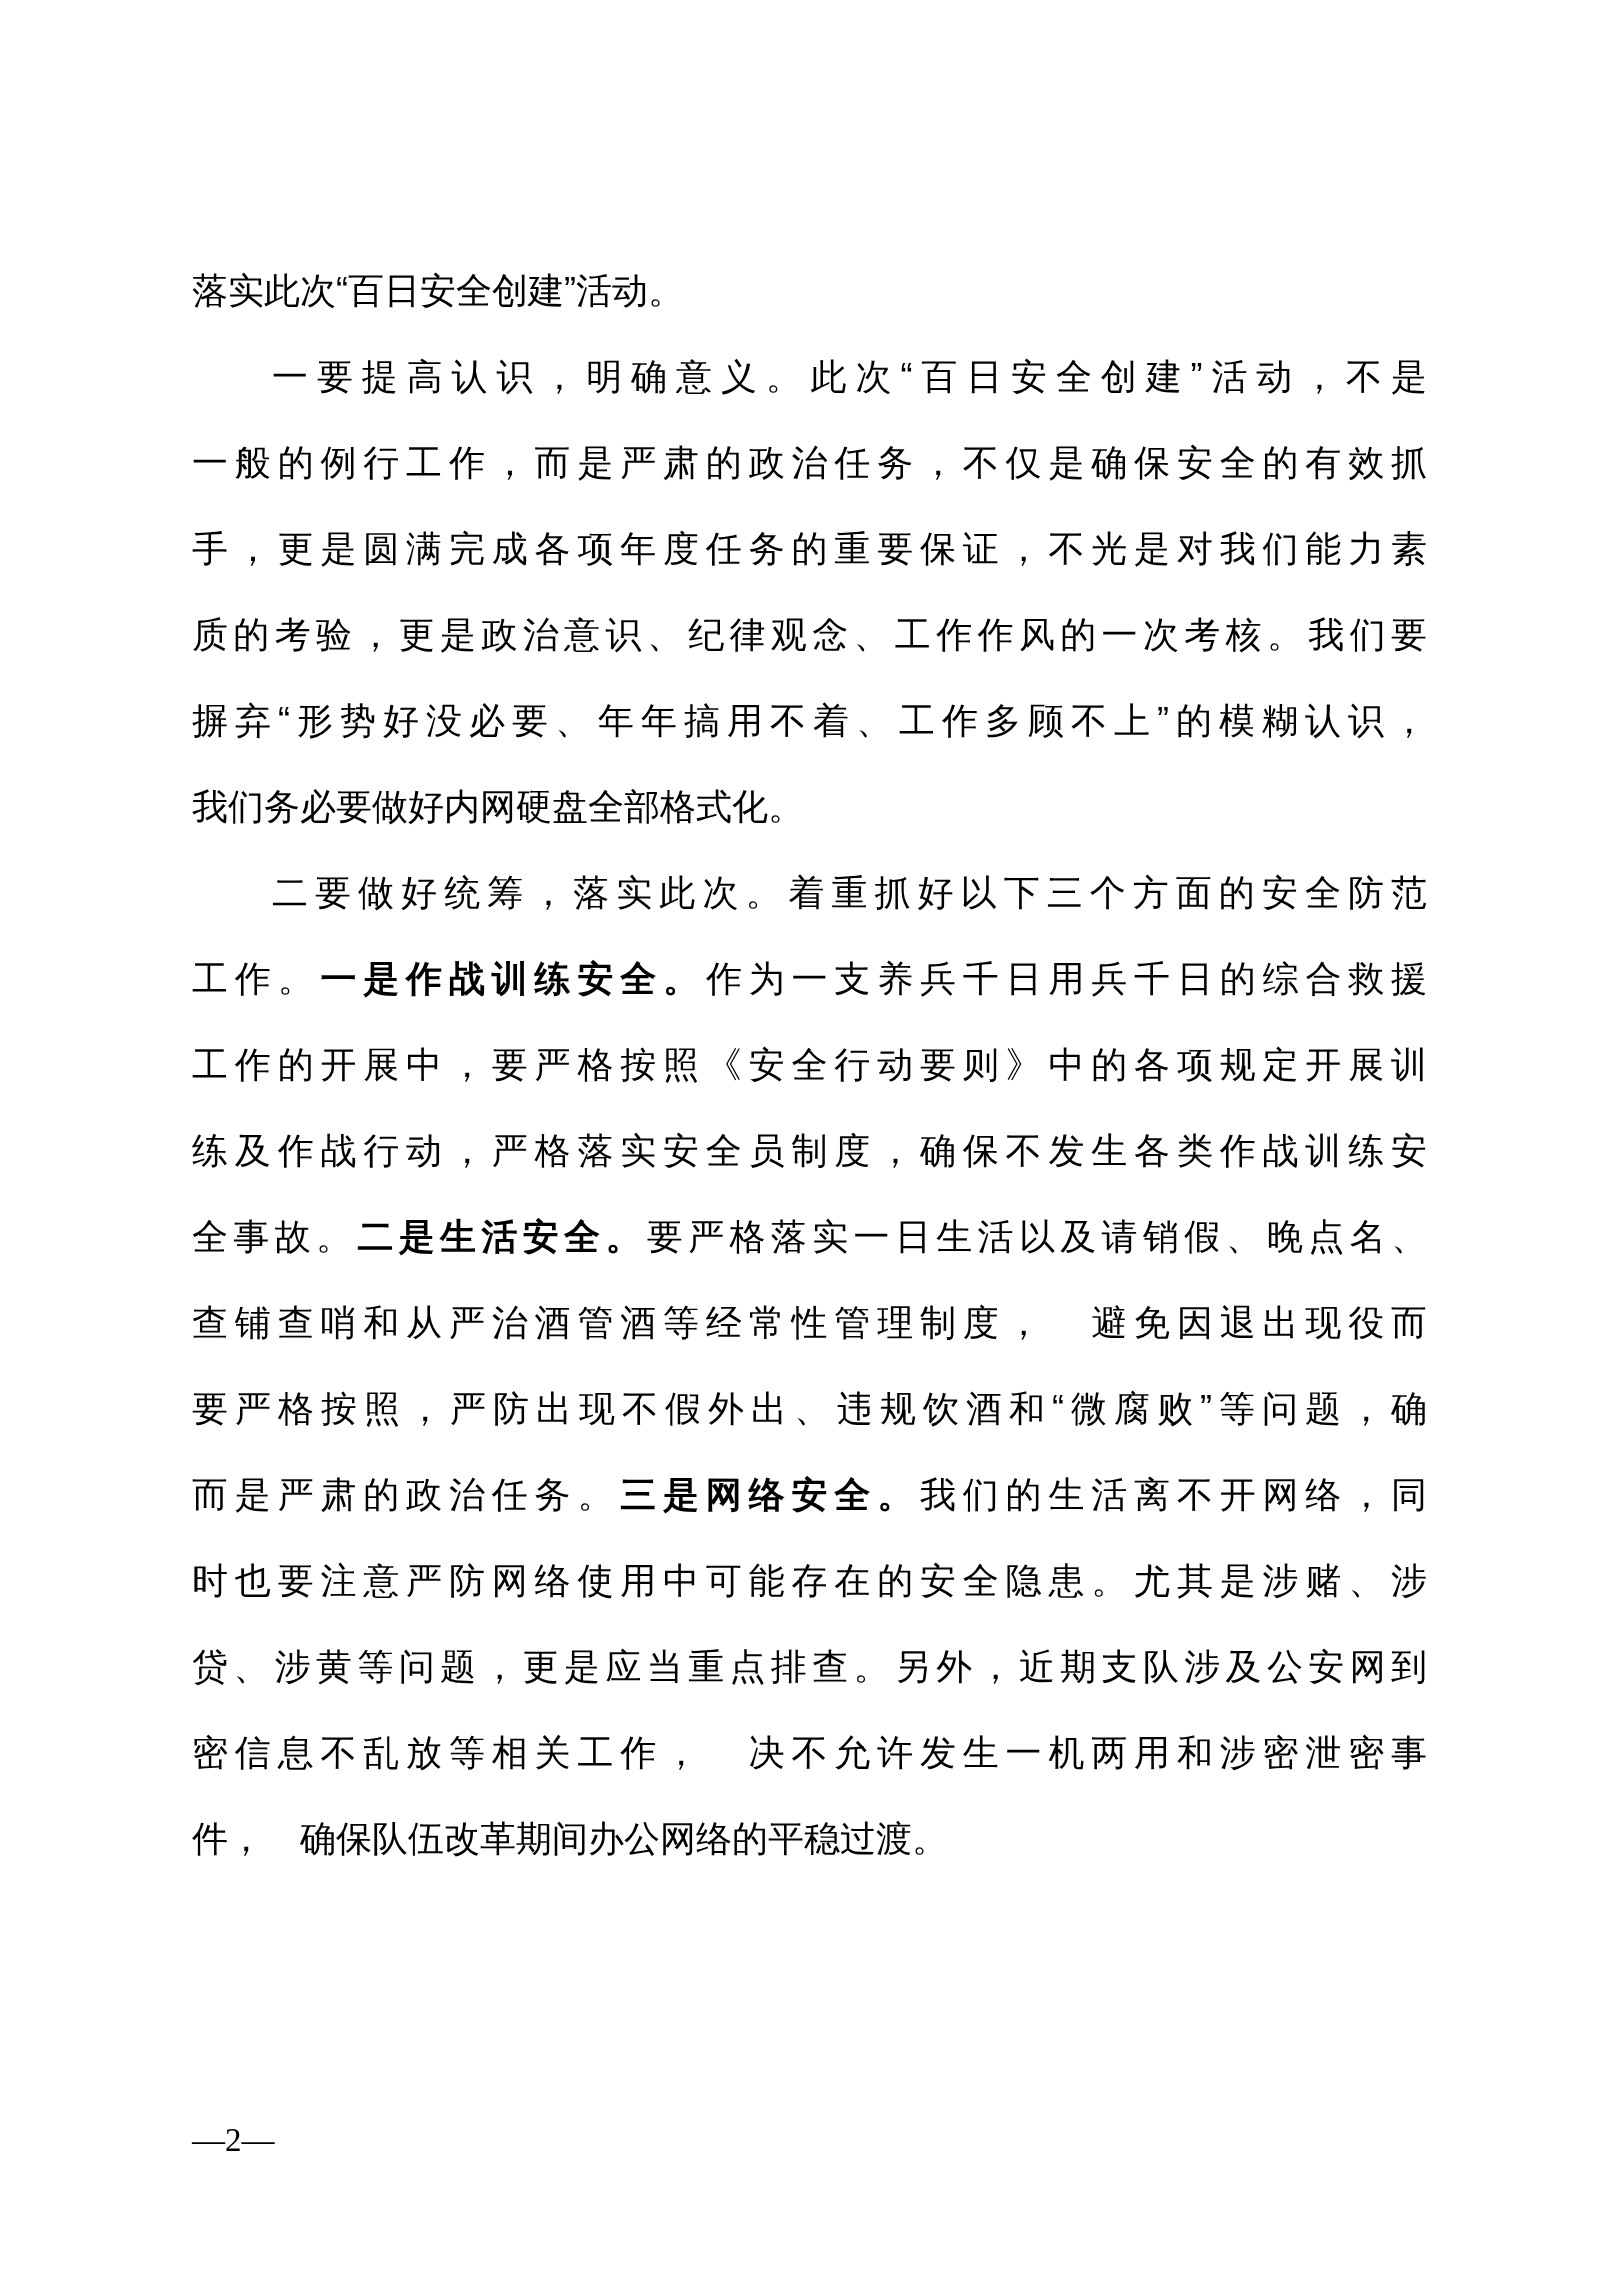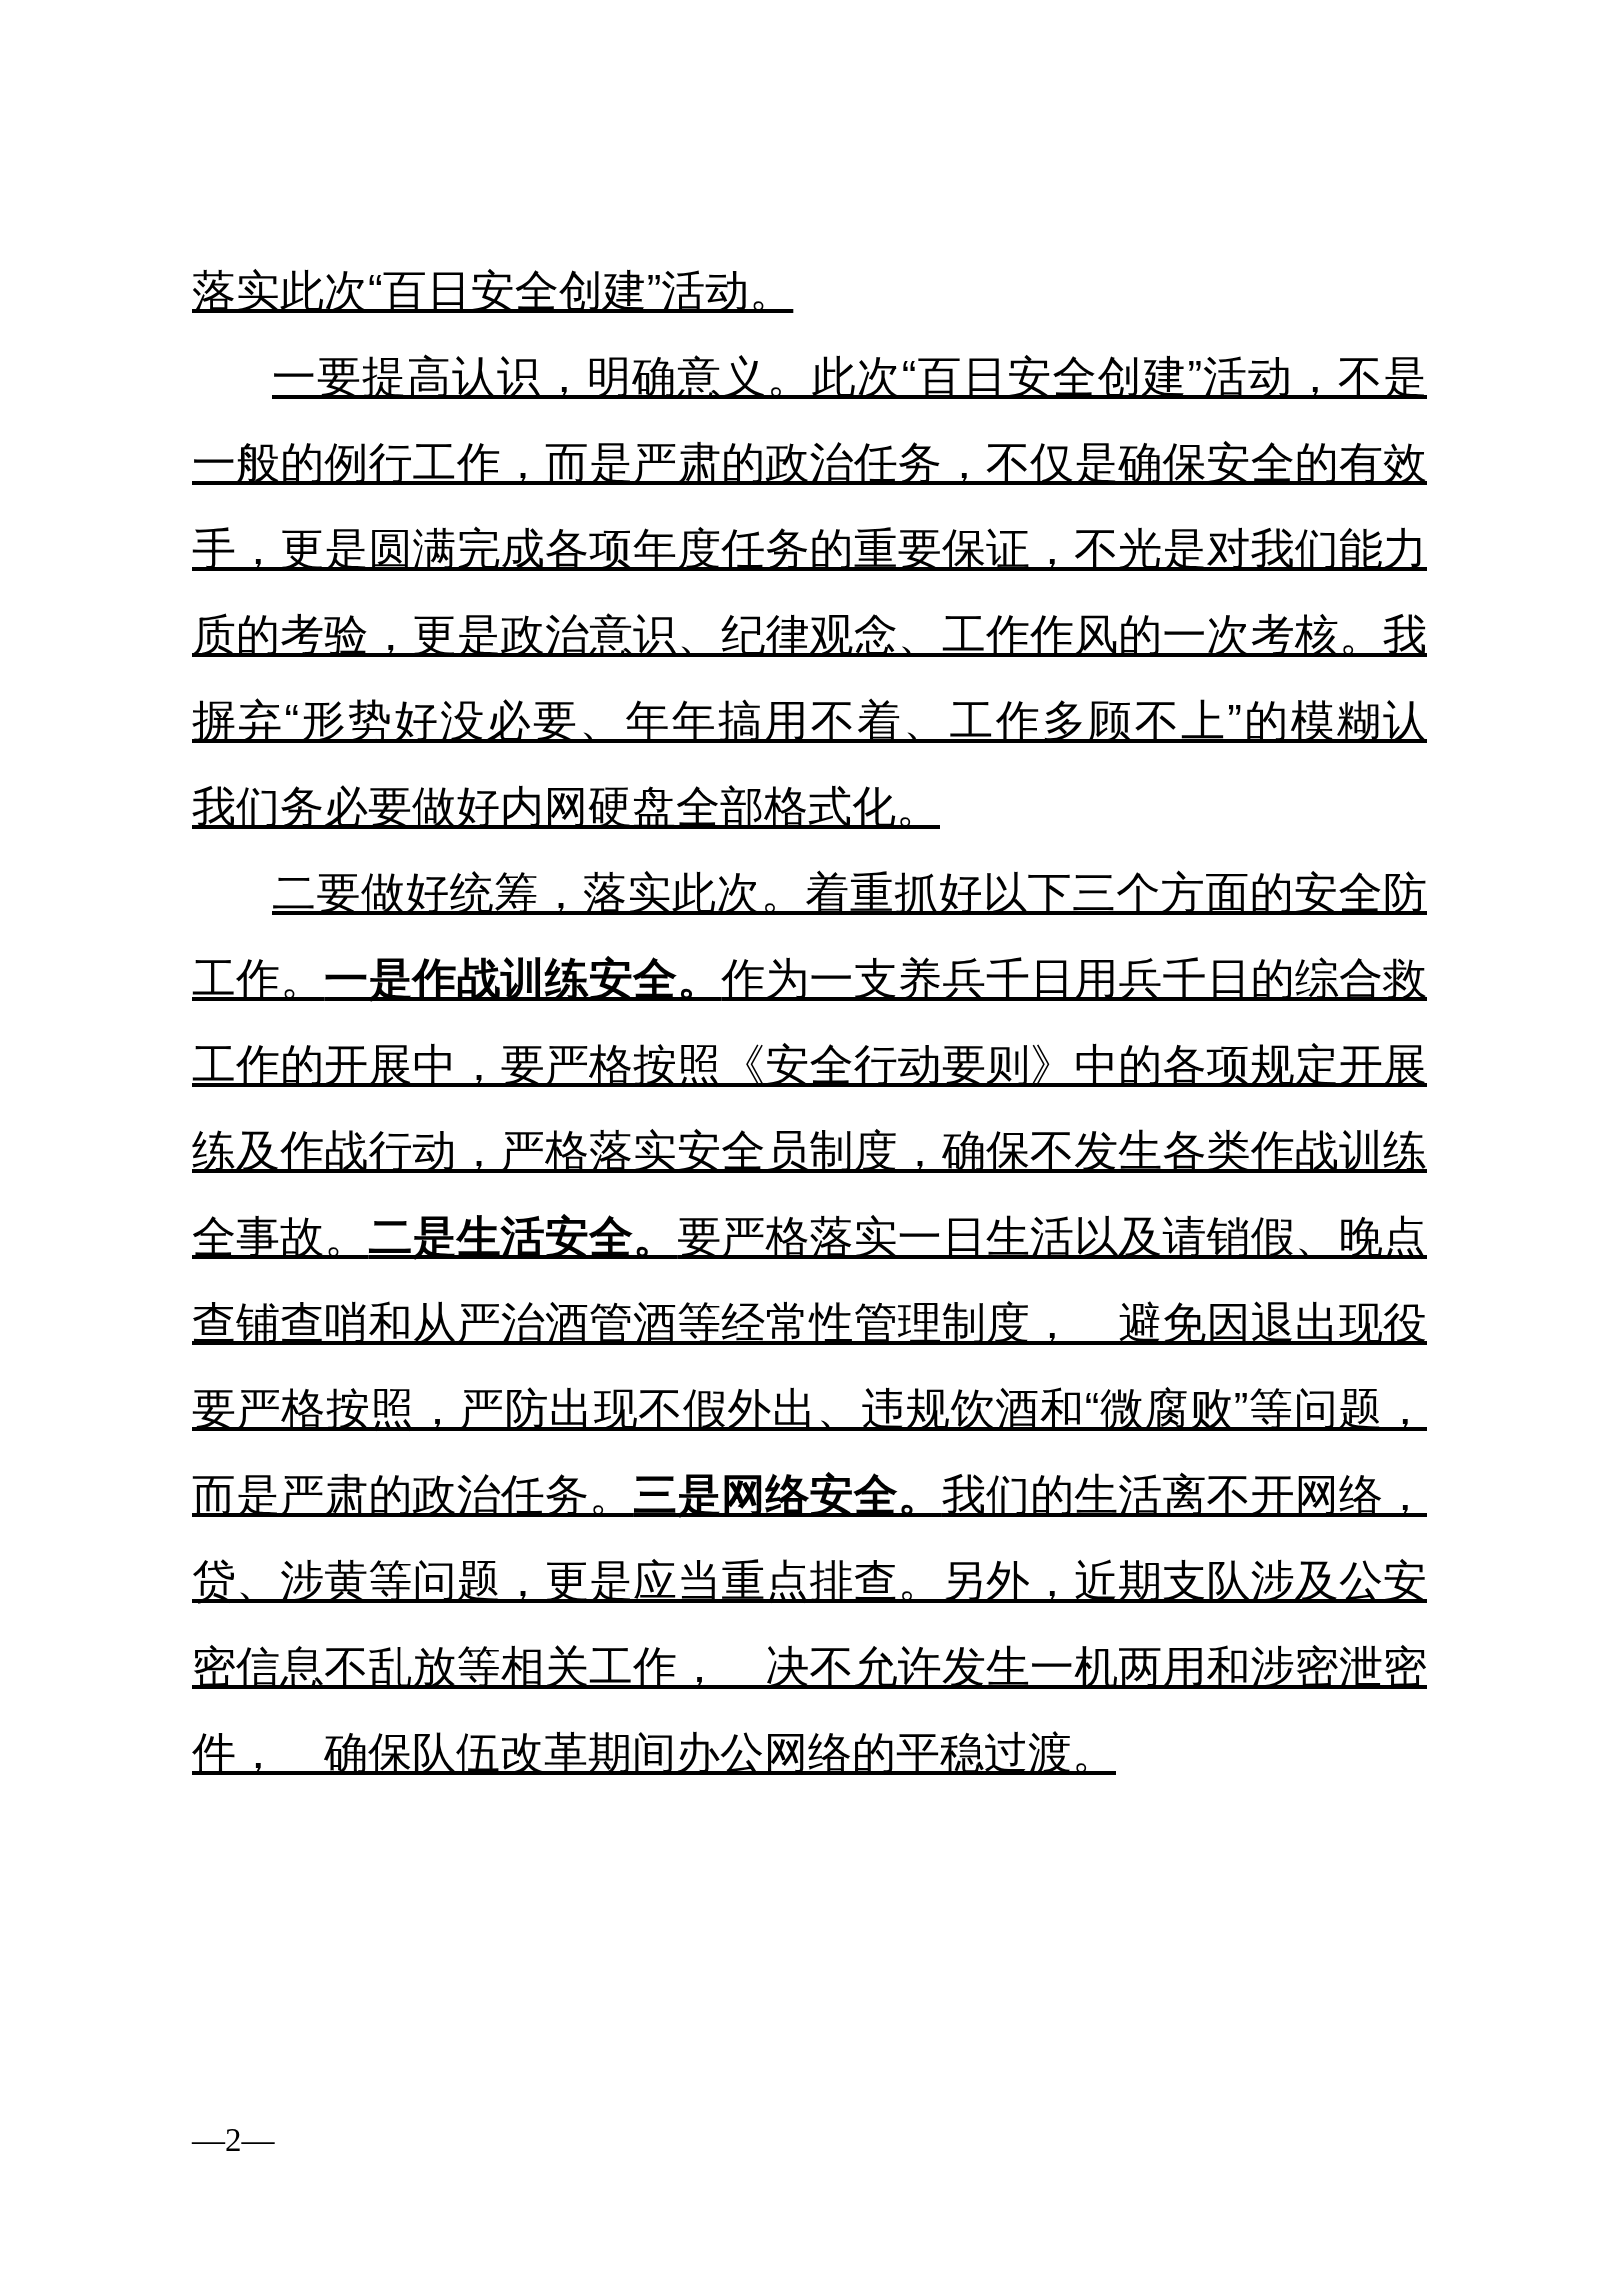--- a/index.html
+++ b/index.html
@@ -13,28 +13,27 @@
   }
   .text-block {
     position: absolute;
     left: 192px;
     top: 248px;
     width: 1235px;
   }
   .line {
     height: 86px;
     line-height: 86px;
-    font-size: 44px;
+    font-size: 36px;
     font-family: "Liberation Sans", "DejaVu Sans", sans-serif;
     color: #000000;
     text-align: justify;
     text-align-last: justify;
     white-space: normal;
     overflow: hidden;
-    text-decoration: underline;
   }
   .line.no-justify { text-align-last: left; }
   .line.indent { text-indent: 80px; }
   .line .bold { font-weight: 700; }
   .footer {
     position: absolute;
     left: 192px;
     top: 2117px;
     height: 47px;
     line-height: 47px;
@@ -56,19 +55,20 @@
       <div class="line"><span>摒弃“形势好没必要、年年搞用不着、工作多顾不上”的模糊认识，</span></div>
       <div class="line no-justify"><span>我们务必要做好内网硬盘全部格式化。</span></div>
       <div class="line indent"><span>二要做好统筹，落实此次。着重抓好以下三个方面的安全防范</span></div>
       <div class="line"><span>工作。</span><span class="bold">一是作战训练安全。</span><span>作为一支养兵千日用兵千日的综合救援</span></div>
       <div class="line"><span>工作的开展中，要严格按照《安全行动要则》中的各项规定开展训</span></div>
       <div class="line"><span>练及作战行动，严格落实安全员制度，确保不发生各类作战训练安</span></div>
       <div class="line"><span>全事故。</span><span class="bold">二是生活安全。</span><span>要严格落实一日生活以及请销假、晚点名、</span></div>
       <div class="line"><span>查铺查哨和从严治酒管酒等经常性管理制度，　避免因退出现役而</span></div>
       <div class="line"><span>要严格按照，严防出现不假外出、违规饮酒和“微腐败”等问题，确</span></div>
       <div class="line"><span>而是严肃的政治任务。</span><span class="bold">三是网络安全。</span><span>我们的生活离不开网络，同</span></div>
+      <div class="line"><span>时也要注意严防网络使用中可能存在的安全隐患。尤其是涉赌、涉</span></div>
       <div class="line"><span>贷、涉黄等问题，更是应当重点排查。另外，近期支队涉及公安网到</span></div>
       <div class="line"><span>密信息不乱放等相关工作，　决不允许发生一机两用和涉密泄密事</span></div>
       <div class="line no-justify"><span>件，　确保队伍改革期间办公网络的平稳过渡。</span></div>
     </main>
   <footer class="footer">—2—</footer>
 </div>
 
 
 </body></html>

